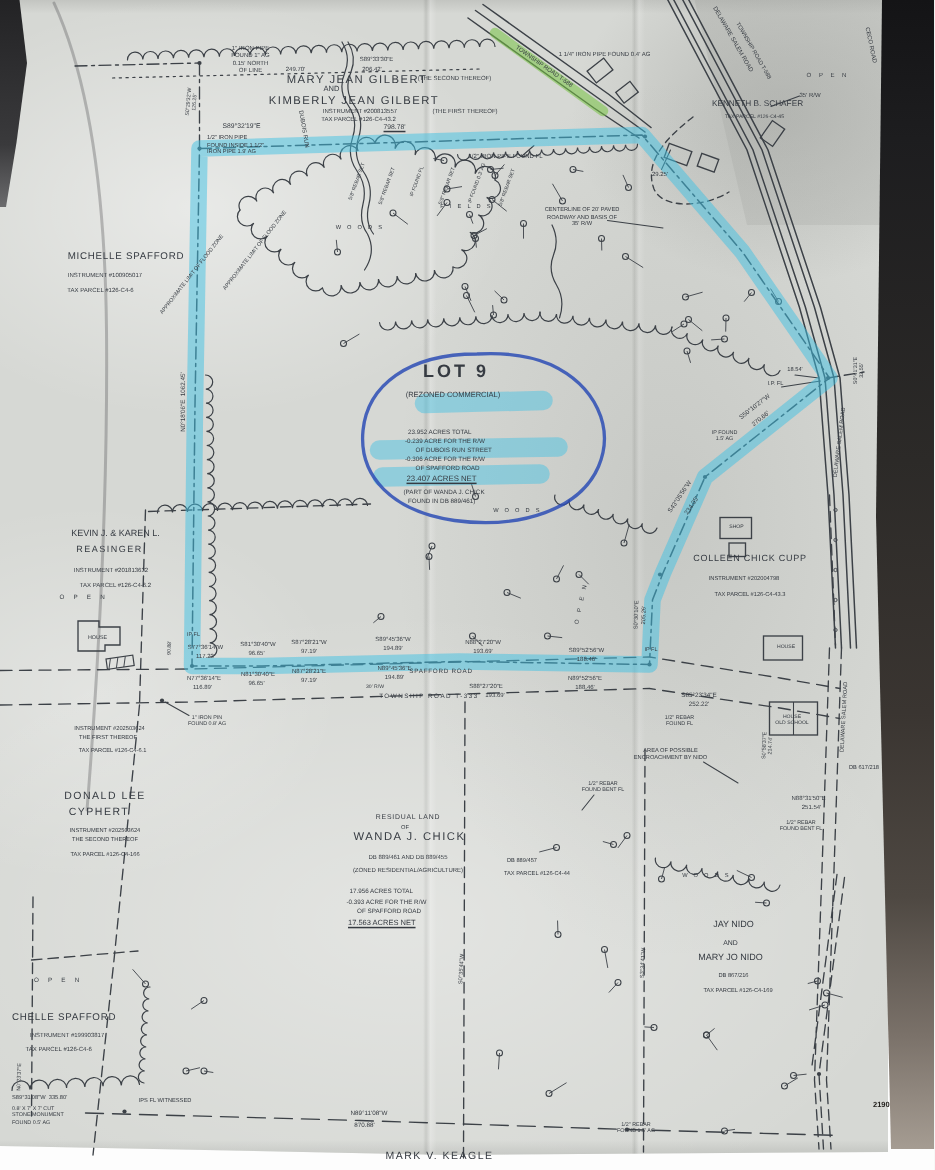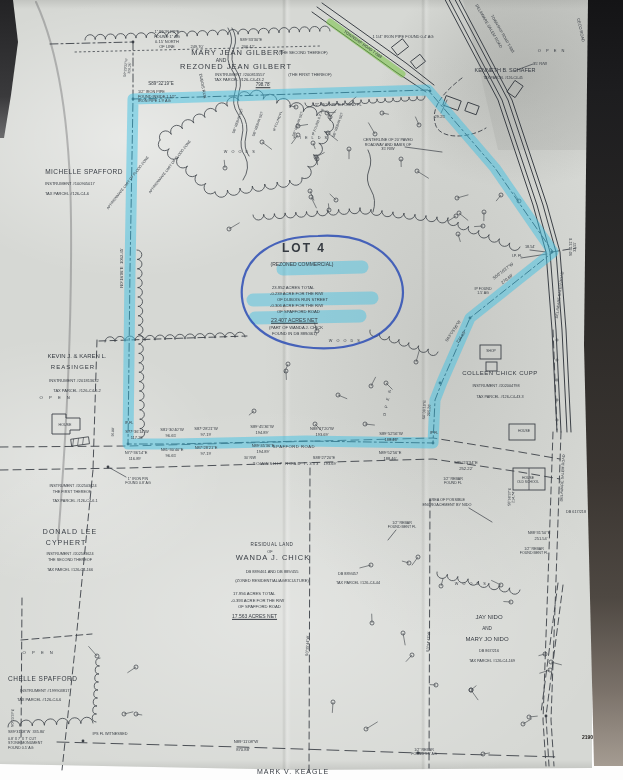--- a/index.html
+++ b/index.html
@@ -270,21 +270,21 @@
 FOUND 1" AG
 0.15' NORTH
 OF LINE</span>
       <span class="lbl" style="left: 197px; top: 46px; transform: translate(-50%, -50%); font-size: 4px;">249.70'</span>
       <span class="lbl" style="left: 251px; top: 39px; transform: translate(-50%, -50%); font-size: 4px;">S89°33'30"E</span>
       <span class="lbl" style="left: 248px; top: 46px; transform: translate(-50%, -50%); font-size: 4px;">206.42'</span>
       <span class="lbl" style="left: 403px; top: 36px; transform: translate(-50%, -50%); font-size: 4px;">1 1/4" IRON PIPE FOUND 0.4' AG</span>
       <span class="lbl" style="left: 238px; top: 53px; transform: translate(-50%, -50%); font-size: 7.5px; letter-spacing: 1px;">MARY JEAN GILBERT</span>
       <span class="lbl" style="left: 303px; top: 52px; transform: translate(-50%, -50%); font-size: 4px;">(THE SECOND THEREOF)</span>
       <span class="lbl" style="left: 221px; top: 60px; transform: translate(-50%, -50%); font-size: 5px;">AND</span>
-      <span class="lbl" style="left: 236px; top: 67px; transform: translate(-50%, -50%); font-size: 7.5px; letter-spacing: 1px;">REZONED JEAN GILBERT</span>
+      <span class="lbl" style="left: 236px; top: 67px; transform: translate(-50%, -50%); font-size: 7.5px; letter-spacing: 1px;">KIMBERLY JEAN GILBERT</span>
       <span class="lbl" style="left: 240px; top: 74px; transform: translate(-50%, -50%); font-size: 4px;">INSTRUMENT #200813557</span>
       <span class="lbl" style="left: 310px; top: 74px; transform: translate(-50%, -50%); font-size: 4px;">(THE FIRST THEREOF)</span>
       <span class="lbl" style="left: 239px; top: 79px; transform: translate(-50%, -50%); font-size: 4px;">TAX PARCEL #126-C4-43.2</span>
       <span class="lbl" style="left: 161px; top: 84px; transform: translate(-50%, -50%); font-size: 4.5px;">S89°32'19"E</span>
       <span class="lbl" style="left: 263px; top: 85px; transform: translate(-50%, -50%); font-size: 4.5px; text-decoration: underline;">798.78'</span>
       <span class="lbl" style="left: 138px; top: 97px; text-align: left; transform: translate(0px, -50%); font-size: 3.8px;">1/2" IRON PIPE
 FOUND INSIDE 1 1/2"
 IRON PIPE 1.9' AG</span>
       <span class="lbl" style="left: 337px; top: 104px; transform: translate(-50%, -50%); font-size: 4px;">1/2" IRON PIPE FOUND FL</span>
       <span class="lbl" style="left: 440px; top: 116px; transform: translate(-50%, -50%); font-size: 4px;">29.25'</span>
@@ -316,21 +316,21 @@
       <span class="lbl" style="left: 70px; top: 183px; transform: translate(-50%, -50%); font-size: 4px;">INSTRUMENT #100905017</span>
       <span class="lbl" style="left: 67px; top: 193px; transform: translate(-50%, -50%); font-size: 4px;">TAX PARCEL #126-C4-6</span>
       <span class="lbl" style="left: 122px; top: 268px; transform: translate(-50%, -50%) rotate(-90deg); font-size: 4.2px;">N0°18'06"E  1062.45'</span>
       <span class="lbl" style="left: 56px; top: 398px; transform: translate(-50%, -50%); font-size: 4.2px; letter-spacing: 2.5px;">O P E N</span>
       <span class="lbl" style="left: 77px; top: 357px; transform: translate(-50%, -50%); font-size: 6px;">KEVIN J. &amp; KAREN L.</span>
       <span class="lbl" style="left: 73px; top: 368px; transform: translate(-50%, -50%); font-size: 6px; letter-spacing: 1px;">REASINGER</span>
       <span class="lbl" style="left: 74px; top: 380px; transform: translate(-50%, -50%); font-size: 4px;">INSTRUMENT #201813632</span>
       <span class="lbl" style="left: 77px; top: 390px; transform: translate(-50%, -50%); font-size: 4px;">TAX PARCEL #126-C4-6.2</span>
       <span class="lbl" style="left: 65px; top: 425px; transform: translate(-50%, -50%); font-size: 3.6px;">HOUSE</span>
       <span class="lbl" style="left: 113px; top: 432px; transform: translate(-50%, -50%) rotate(-87deg); font-size: 3.4px;">90.88'</span>
-      <span class="lbl" style="left: 304px; top: 248px; transform: translate(-50%, -50%); font-size: 12px; letter-spacing: 2px; font-weight: bold;">LOT 4</span>
+      <span class="lbl" style="left: 304px; top: 248px; transform: translate(-50%, -50%); font-size: 12px; letter-spacing: 2px; font-weight: bold;">LOT 9</span>
       <span class="lbl" style="left: 302px; top: 264px; transform: translate(-50%, -50%); font-size: 5px;">(REZONED COMMERCIAL)</span>
       <span class="lbl" style="left: 272px; top: 288px; text-align: left; transform: translate(0px, -50%); font-size: 4.2px;">23.952 ACRES TOTAL</span>
       <span class="lbl" style="left: 270px; top: 294px; text-align: left; transform: translate(0px, -50%); font-size: 4.2px;">-0.239 ACRE FOR THE R/W</span>
       <span class="lbl" style="left: 277px; top: 300px; text-align: left; transform: translate(0px, -50%); font-size: 4.2px;">OF DUBOIS RUN STREET</span>
       <span class="lbl" style="left: 270px; top: 306px; text-align: left; transform: translate(0px, -50%); font-size: 4.2px;">-0.306 ACRE FOR THE R/W</span>
       <span class="lbl" style="left: 277px; top: 312px; text-align: left; transform: translate(0px, -50%); font-size: 4.2px;">OF SPAFFORD ROAD</span>
       <span class="lbl" style="left: 271px; top: 320px; text-align: left; transform: translate(0px, -50%); font-size: 5.2px; text-decoration: underline;">23.407 ACRES NET</span>
       <span class="lbl" style="left: 269px; top: 328px; text-align: left; transform: translate(0px, -50%); font-size: 4.2px;">(PART OF WANDA J. CHICK</span>
       <span class="lbl" style="left: 272px; top: 334px; text-align: left; transform: translate(0px, -50%); font-size: 4.2px;">FOUND IN DB 889/461)</span>
       <span class="lbl" style="left: 345px; top: 341px; transform: translate(-50%, -50%); font-size: 3.8px; letter-spacing: 1.5px;">W O O D S</span>

